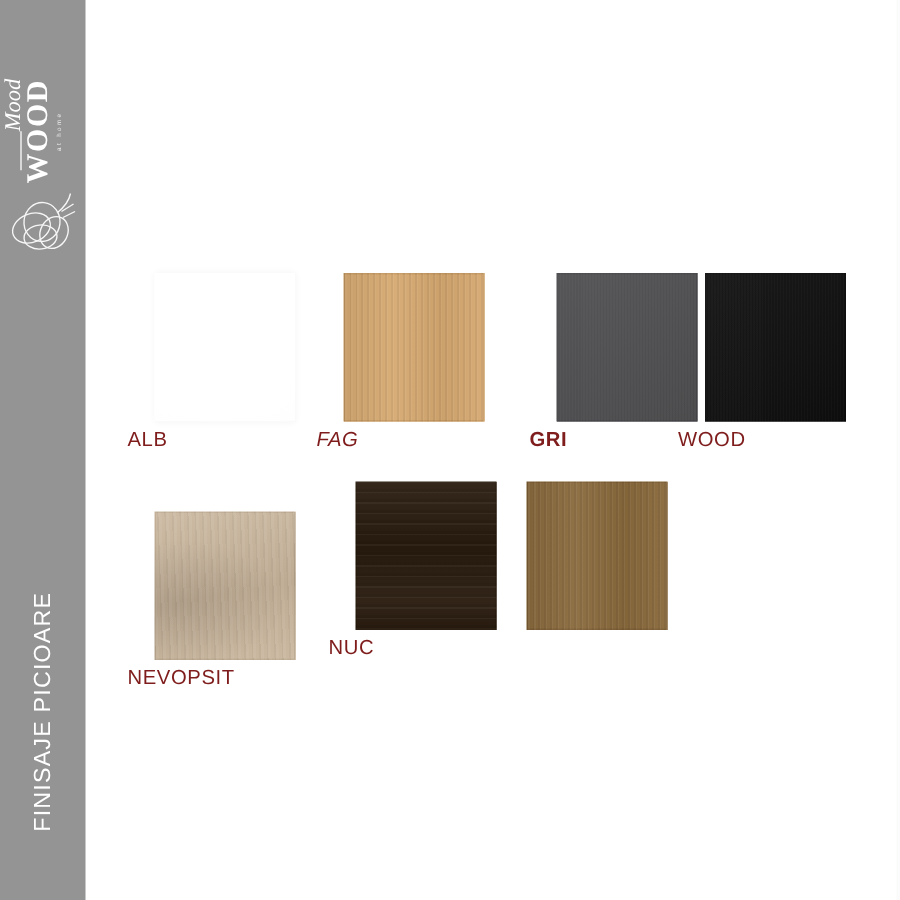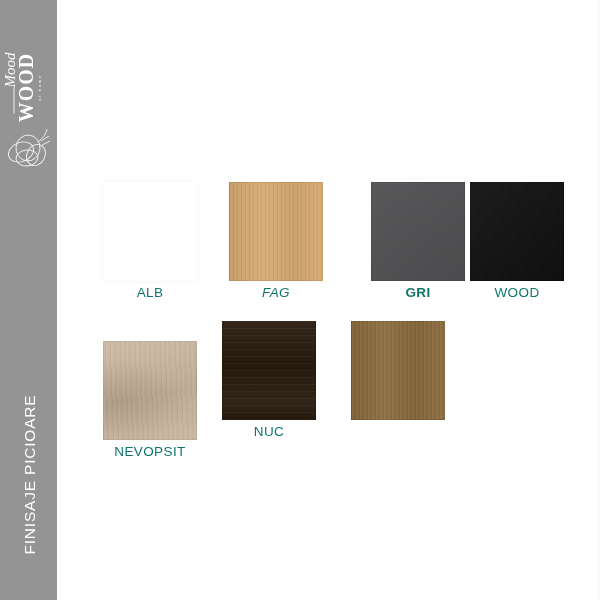--- a/index.html
+++ b/index.html
@@ -94,23 +94,23 @@
     position:relative;
     background-clip:padding-box;
   }
   .swatch .tex{
     position:absolute;left:0;top:0;right:0;bottom:0;
     pointer-events:none;
   }
   .label{
     position:absolute;left:-18px;width:130px;
     top:103px;
-    text-align:center;
+    text-align:left;
     font-size:13.5px;
-    color:#0f766e;
+    color:#7f1d1d;
     letter-spacing:.4px;
     white-space:nowrap;
   }
   
   .edge-right{
     position:absolute;right:0;top:0;width:2px;height:600px;
     background:linear-gradient(to right,#ffffff,#f7f7f7);
   }
 </style>
 </head>
@@ -174,21 +174,21 @@
       </div>
     </div>
 
     <div class="row" id="row-1" style="top:321px;">
       <div class="cell" style="left:46px;margin-top:20px;">
         <div class="swatch" id="sw-1-0" style="background: rgb(200, 180, 155); box-shadow: rgb(187, 167, 142) 0px 0px 0px 1px inset;">
             <div class="tex" id="tx-1-0" style="background-image: repeating-linear-gradient(88deg, rgba(0, 0, 0, 0.035) 0px, rgba(0, 0, 0, 0.035) 1px, rgba(255, 255, 255, 0.05) 1px, rgba(255, 255, 255, 0.05) 3px, rgba(0, 0, 0, 0) 3px, rgba(0, 0, 0, 0) 5px), radial-gradient(120% 70% at 18% 62%, rgba(0, 0, 0, 0.09), rgba(0, 0, 0, 0) 62%), linear-gradient(170deg, rgba(255, 255, 255, 0.1), rgba(0, 0, 0, 0.05) 55%, rgba(255, 255, 255, 0.06));"></div>
           </div>
         <div class="label">NEVOPSIT</div>
       </div>
-      <div class="cell" style="left:165px;border-radius:20px;">
+      <div class="cell" style="left:180px;border-radius:20px;">
         <div class="swatch" id="sw-1-1" style="background: rgb(42, 28, 15); box-shadow: rgb(36, 23, 9) 0px 0px 0px 1px inset;">
             <div class="tex" id="tx-1-1" style="background-image: repeating-linear-gradient(0deg, rgba(255, 255, 255, 0.043) 0px, rgba(255, 255, 255, 0.043) 1px, rgba(0, 0, 0, 0.06) 1px, rgba(0, 0, 0, 0.06) 3px, rgba(0, 0, 0, 0) 3px, rgba(0, 0, 0, 0) 7px), linear-gradient(rgba(255, 255, 255, 0.05), rgba(0, 0, 0, 0.1) 45%, rgba(255, 255, 255, 0.04) 80%, rgba(0, 0, 0, 0.06));"></div>
           </div>
         <div class="label">NUC</div>
       </div>
       <div class="cell" style="left:294px;">
         <div class="swatch" id="sw-1-2" style="background: rgb(138, 106, 61); box-shadow: rgb(126, 95, 53) 0px 0px 0px 1px inset;">
             <div class="tex" id="tx-1-2" style="background-image: repeating-linear-gradient(90deg, rgba(0, 0, 0, 0.055) 0px, rgba(0, 0, 0, 0.055) 1px, rgba(255, 255, 255, 0.05) 1px, rgba(255, 255, 255, 0.05) 2px, rgba(0, 0, 0, 0) 2px, rgba(0, 0, 0, 0) 4px), linear-gradient(90deg, rgba(0, 0, 0, 0.07), rgba(255, 255, 255, 0.05) 35%, rgba(0, 0, 0, 0.05) 70%, rgba(255, 255, 255, 0.04));"></div>
           </div>
       </div>

